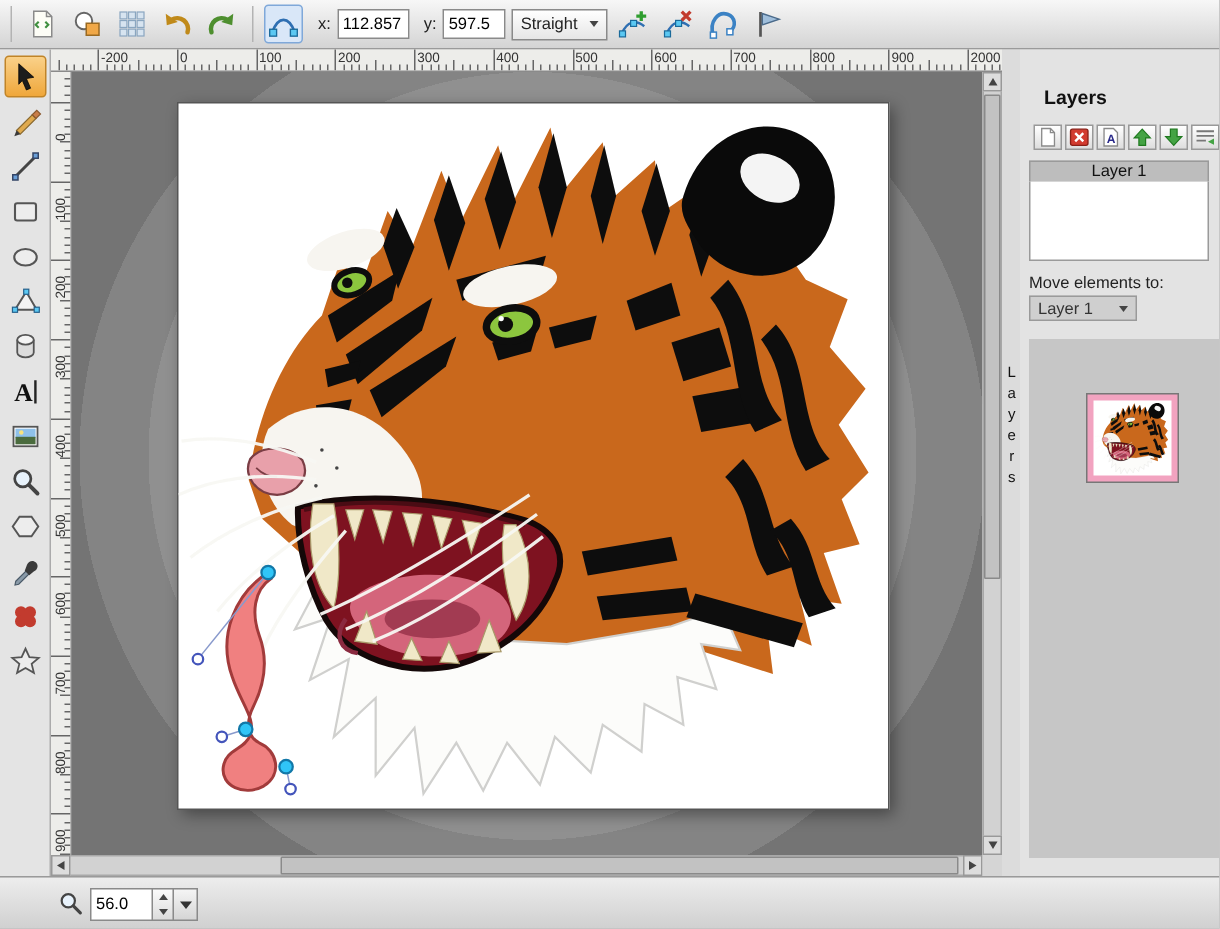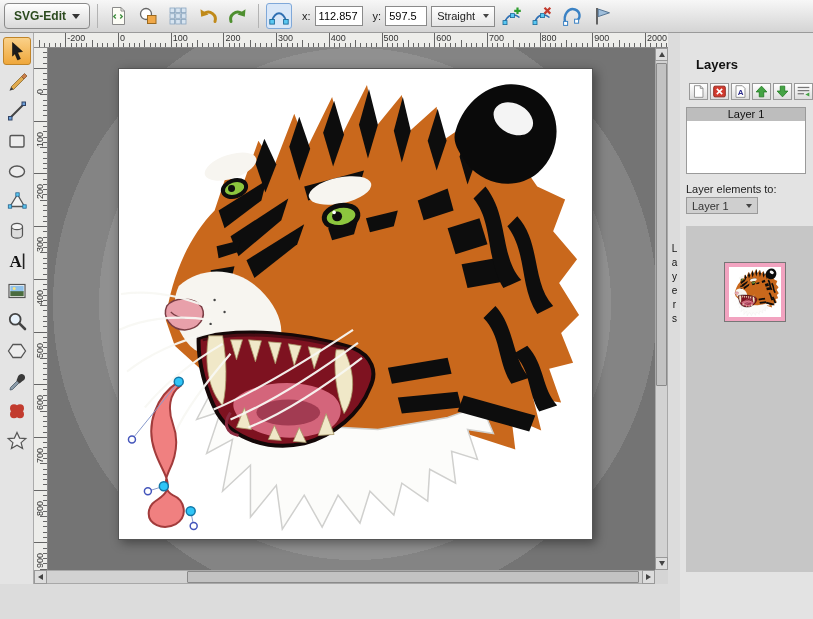--- a/index.html
+++ b/index.html
@@ -171,24 +171,20 @@
           <path d="M112 286 C88 314 68 340 56 366"></path>
           <path d="M235 262 C185 295 135 325 95 342"></path>
           <path d="M240 275 C195 308 150 336 112 352"></path>
           <path d="M244 290 C205 320 165 346 130 360"></path>
         </g>
       </g>
     </defs>
   </svg>
 
   <div id="toolbar-top">
-    <div class="logo-btn">
-      <span class="logo-text">SVG-Edit</span>
-      <span class="caret"></span>
-    </div>
     <div class="tb-sep"></div>
 
     <button class="tb-btn">
       <svg width="22" height="22" viewBox="0 0 22 22">
           <path d="M5.5 2.5 h8.5 l3.5 3.5 v13.5 h-12 Z" fill="#FDFDF6" stroke="#8a8a8a"></path>
           <path d="M14 2.5 v3.5 h3.5" fill="none" stroke="#8a8a8a"></path>
           <path d="M8.8 9.5 L6.8 11.5 L8.8 13.5 M13.2 9.5 L15.2 11.5 L13.2 13.5" stroke="#3F8F3F" fill="none" stroke-width="1.4"></path>
         </svg>
     </button>
     <button class="tb-btn">
@@ -703,31 +699,51 @@
               <line x1="3" y1="11" x2="10" y2="11"></line>
             </g>
             <path d="M16 9.5 V14 L11.5 11.8 Z" fill="#44A344"></path>
           </svg>
       </button>
     </div>
 
     <div class="layer-header">Layer 1</div>
     <div class="layer-list"></div>
 
-    <div class="move-label">Layer elements to:</div>
+    <div class="move-label">Move elements to:</div>
     <div class="move-select">
       <span>Layer 1</span>
       <span class="caret"></span>
     </div>
 
     <div class="preview-block">
       <div class="thumb">
         <div class="thumb-inner">
           <svg viewBox="0 0 475 472" preserveAspectRatio="xMidYMid meet">
               <use href="#tiger-art"></use>
             </svg>
         </div>
       </div>
     </div>
   </div>
 
+  <div id="bottom-bar">
+    <svg class="zoom-icon" width="18" height="18" viewBox="0 0 22 22">
+        <circle cx="9.2" cy="9.2" r="5.4" fill="#E8F2FB" stroke="#444" stroke-width="1.8"></circle>
+        <line x1="13.3" y1="13.3" x2="19" y2="19" stroke="#444" stroke-width="2.6" stroke-linecap="round"></line>
+      </svg>
+    <div class="zoom-combo">
+      <input class="zoom-field" value="56.0" style="">
+      <div class="zoom-spinner">
+        <button class="spin-btn">
+            <span class="tri up" style="border-bottom-width:4px;border-left-width:3px;border-right-width:3px"></span>
+          </button>
+        <button class="spin-btn">
+            <span class="tri down" style="border-top-width:4px;border-left-width:3px;border-right-width:3px"></span>
+          </button>
+      </div>
+      <button class="zoom-dd">
+          <span class="caret"></span>
+        </button>
+    </div>
+  </div>
 
 </div>
 
 </body></html>

